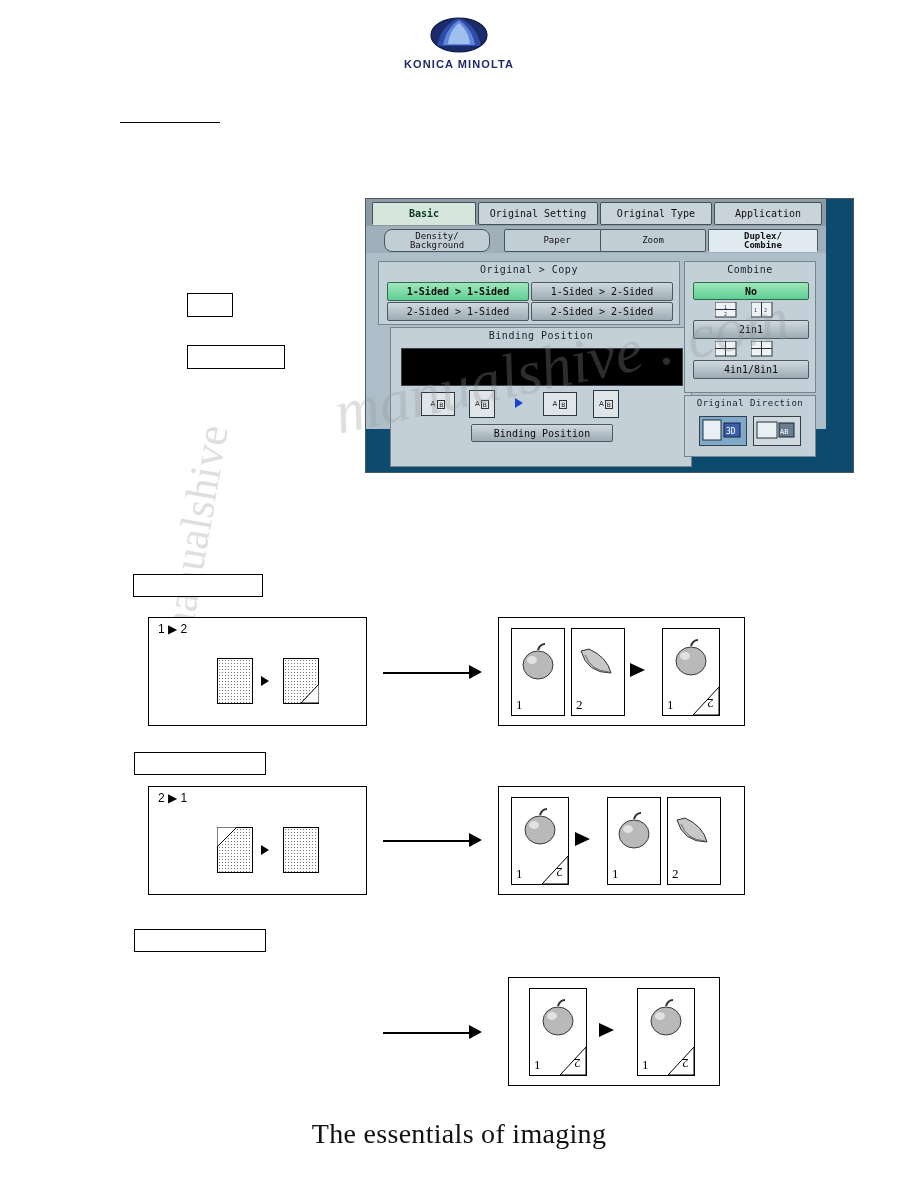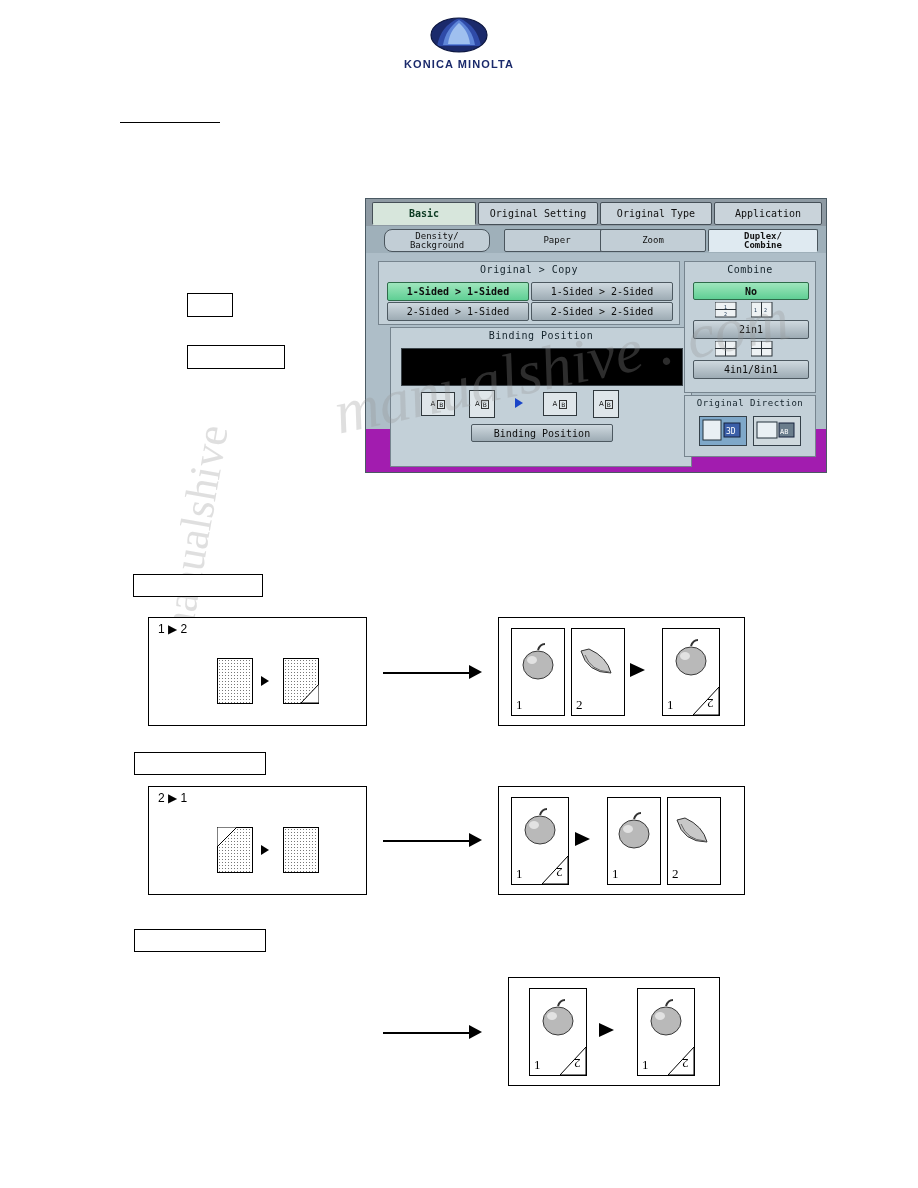--- a/index.html
+++ b/index.html
@@ -17,22 +17,23 @@
 
   
   .rule-top{position:absolute;left:120px;top:122px;width:100px;height:0;border-bottom:1.4px solid #000;}
 
   
   .box-o{position:absolute;border:1px solid #000;background:#fff;}
 
   
   .panel{
     position:absolute;left:365px;top:198px;width:460px;height:273px;
-    background:#a21caf;border:1px solid #4a5a63;
+    background:#0c4a6e;border:1px solid #4a5a63;
     font-family:"DejaVu Sans Mono",monospace;
+    padding-left:27px;
   }
   .tabs-row{position:absolute;left:0;top:0;width:460px;height:27px;background:#8e9aa3;}
   .tab{
     position:absolute;top:3px;height:21px;line-height:21px;text-align:center;
     font-size:10px;color:#101010;background:#c9d3da;border:1px solid #454f57;border-radius:2px;
   }
   .tab.active{background:#d7e6dc;border-bottom-color:#d7e6dc;font-weight:bold;color:#0b3a22;}
   .tabs-row2{position:absolute;left:0;top:27px;width:460px;height:27px;background:#9fb0ba;}
   .tab2{
     position:absolute;top:3px;height:21px;line-height:10px;text-align:center;
@@ -354,14 +355,15 @@
         <ellipse cx="13" cy="17" rx="5" ry="4" fill="#e2e2e2"></ellipse>
       </svg>
       <div class="num" style="left:4px;bottom:2px;">1</div>
       <svg style="position:absolute;right:0;bottom:0;" width="26" height="28">
           <polygon points="26,0 26,28 0,28" fill="#ffffff" stroke="#000"></polygon>
         </svg>
       <div class="numrot" style="right:6px;bottom:4px;">2</div>
     </div>
   </div>
 
+  <div class="tagline">The essentials of imaging</div>
 
 </div>
 
 </body></html>

